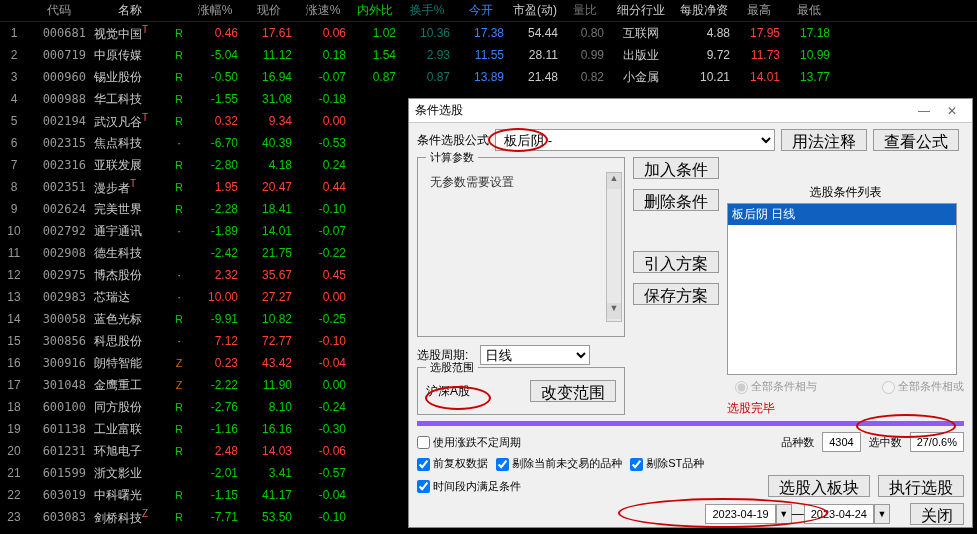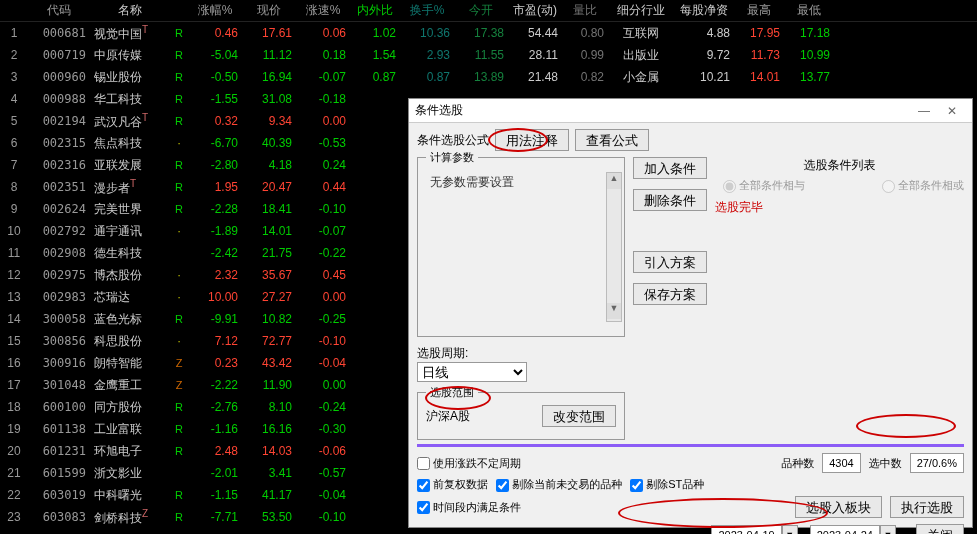--- a/index.html
+++ b/index.html
@@ -11,21 +11,21 @@
 .cell { text-align: right; padding: 0 4px; white-space: nowrap; overflow: hidden; }
 .c-idx { width: 28px; text-align: center; color: #999; }
 .c-code { width: 62px; color: #999; font-family: monospace; }
 .c-name { width: 80px; text-align: left; color: #ccc; }
 .c-r { width: 18px; text-align: center; font-size: 11px; }
 .c-pct { width: 54px; }
 .c-price { width: 54px; }
 .c-speed { width: 54px; }
 .c-ratio { width: 50px; color: #0c0; }
 .c-turn { width: 54px; color: #0f766e; }
-.c-open { width: 54px; color: #15803d; }
+.c-open { width: 54px; color: #3b82f6; }
 .c-pe { width: 54px; color: #ccc; }
 .c-vratio { width: 46px; color: #737373; }
 .c-ind { width: 66px; text-align: center; color: #ccc; }
 .c-nav { width: 60px; color: #ccc; }
 .c-high { width: 50px; }
 .c-low { width: 50px; }
 .red { color: #f43; }
 .green { color: #0c0; }
 .yellow { color: #cc0; }
 .r-mark { color: #0c0; }
@@ -33,41 +33,41 @@
 .t-mark { color: #c66; font-size: 10px; }
 
 .dialog { position: absolute; left: 408px; top: 98px; width: 565px; height: 430px; background: #f0f0f0; border: 1px solid #888; font-size: 12px; color: #000; }
 .dialog-title { height: 24px; background: #fff; display: flex; align-items: center; padding: 0 6px; border-bottom: 1px solid #ccc; }
 .dialog-title .ttext { flex: 1; }
 .dialog-title .min, .dialog-title .cls { width: 28px; text-align: center; color: #666; cursor: pointer; }
 .dialog-body { padding: 6px 8px; }
 .formula-row { display: flex; align-items: center; gap: 6px; margin-bottom: 6px; }
 .formula-row .lbl { white-space: nowrap; }
 .formula-row select { flex: 0 0 280px; height: 22px; border: 1px solid #999; background: #fff; padding-left: 4px; }
-.btn { background: #e9e9e9; border: 1px solid #999; padding: 2px 10px; height: 22px; cursor: pointer; font-family: inherit; font-size: 13px; }
+.btn { background: #e9e9e9; border: 1px solid #999; padding: 2px 10px; height: 22px; cursor: pointer; font-family: inherit; font-size: 16px; }
 .panel-row { display: flex; gap: 8px; }
 .panel { border: 1px solid #999; padding: 6px; position: relative; }
 .panel-title { position: absolute; top: -8px; left: 8px; background: #f0f0f0; padding: 0 4px; font-size: 11px; }
 .param-panel { width: 208px; height: 180px; }
 .param-text { padding: 10px 6px; color: #333; }
 .param-panel .scrollbar { position: absolute; right: 2px; top: 14px; width: 16px; height: 150px; border: 1px solid #bbb; background: #e8e8e8; }
 .param-panel .scrollbar .up, .param-panel .scrollbar .down { height: 16px; text-align: center; font-size: 9px; color: #666; background: #ddd; }
 .cond-buttons { display: flex; flex-direction: column; gap: 10px; }
-.cond-list { flex: 1; }
+.cond-list { flex: 1; margin-top: 27px; }
 .cond-list .list-title { text-align: center; margin-bottom: 2px; }
 .cond-list .listbox { border: 1px solid #999; background: #fff; width: 230px; height: 172px; }
 .cond-list .listitem { background: #1060c0; color: #fff; padding: 2px 4px; }
-.period-row { display: flex; gap: 0; margin-top: 8px; flex-direction: column; }
+.period-row { display: flex; align-items: center; gap: 12px; margin-top: 8px; }
 .period-row select { width: 110px; height: 20px; border: 1px solid #999; background: #fff; }
-.scope-panel { width: 208px; height: 48px; margin-top: 10px; padding: 10px 8px; display: flex; justify-content: space-between; align-items: center; }
+.scope-panel { width: 208px; height: 48px; margin-top: 2px; padding: 10px 8px; display: flex; justify-content: space-between; align-items: center; }
 .radio-row { margin-top: 4px; font-size: 11px; color: #999; display: flex; gap: 50px; padding-left: 8px; justify-content: space-between; }
 .radio-row input { vertical-align: middle; }
 .status-row { margin-top: 6px; display: flex; justify-content: flex-start; gap: 20px; padding-right: 8px; }
 .status-row .done { color: #c00; }
-.bottom-area { margin-top: 4px; border-top: 3px solid #8b5cf6; padding-top: 6px; }
+.bottom-area { margin-top: 4px; border-top: 5px solid #8b5cf6; padding-top: 6px; }
 .chk-row { display: flex; align-items: center; gap: 8px; flex-wrap: wrap; margin-bottom: 4px; font-size: 11px; }
 .chk-row input[type="checkbox"] { vertical-align: middle; }
 .chk-row .sp { flex: 1; }
 .date-row { display: flex; align-items: center; gap: 0; justify-content: flex-end; margin-top: 6px; }
 .date-box { border: 1px solid #999; background: #fff; padding: 2px 6px; font-size: 11px; height: 20px; display: inline-flex; align-items: center; }
 .date-dd { border: 1px solid #999; background: #e9e9e9; width: 16px; height: 20px; text-align: center; font-size: 9px; line-height: 18px; }
 .circle { position: absolute; border: 2px solid #c00; border-radius: 50%; pointer-events: none; }
 .circ1 { left: 488px; top: 128px; width: 60px; height: 24px; }
 .circ2 { left: 425px; top: 386px; width: 66px; height: 24px; }
 .circ3 { left: 856px; top: 414px; width: 100px; height: 24px; }
@@ -515,20 +515,21 @@
 
 <div class="dialog">
   <div class="dialog-title">
     <span class="ttext">条件选股</span>
     <span class="min">—</span>
     <span class="cls">✕</span>
   </div>
   <div class="dialog-body">
     <div class="formula-row">
       <span class="lbl">条件选股公式</span>
+      <select><option id="fopt">板后阴        -</option></select>
       <button class="btn">用法注释</button>
       <button class="btn">查看公式</button>
     </div>
     <div class="panel-row">
       <div>
         <div class="panel param-panel">
           <span class="panel-title">计算参数</span>
           <div class="param-text">无参数需要设置</div>
           <div class="scrollbar">
               <div class="up">▲</div>
@@ -547,20 +548,23 @@
       </div>
       <div class="cond-buttons">
         <button class="btn">加入条件</button>
         <button class="btn">删除条件</button>
         <div style="height:20px"></div>
         <button class="btn">引入方案</button>
         <button class="btn">保存方案</button>
       </div>
       <div class="cond-list">
         <div class="list-title">选股条件列表</div>
+        <div class="listbox">
+          <div class="listitem">板后阴  日线</div>
+        </div>
         <div class="radio-row">
           <label><input type="radio" checked="" disabled="" style=""> <span>全部条件相与</span></label>
           <label><input type="radio" disabled="" style=""> <span>全部条件相或</span></label>
         </div>
         <div class="status-row">
           <span class="done">选股完毕</span>
         </div>
       </div>
     </div>
     <div class="bottom-area">

